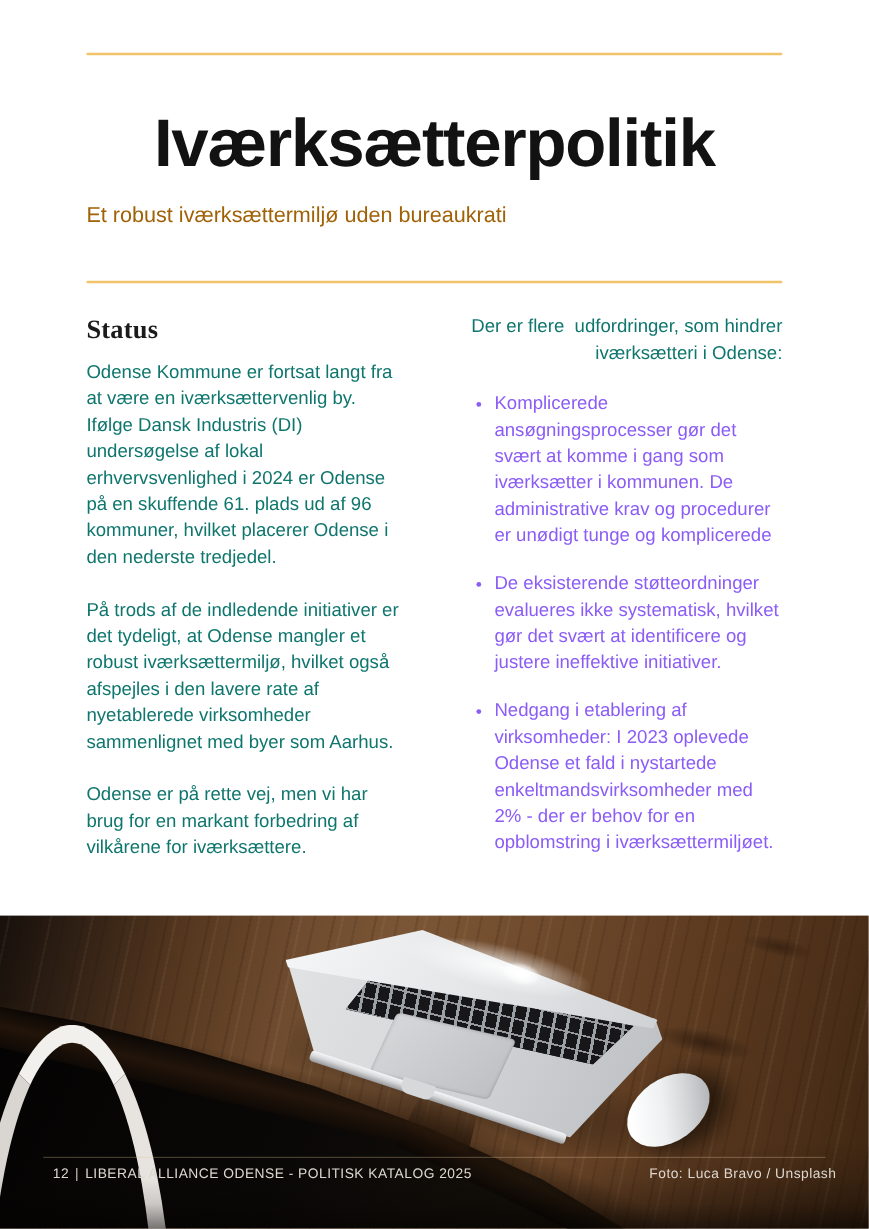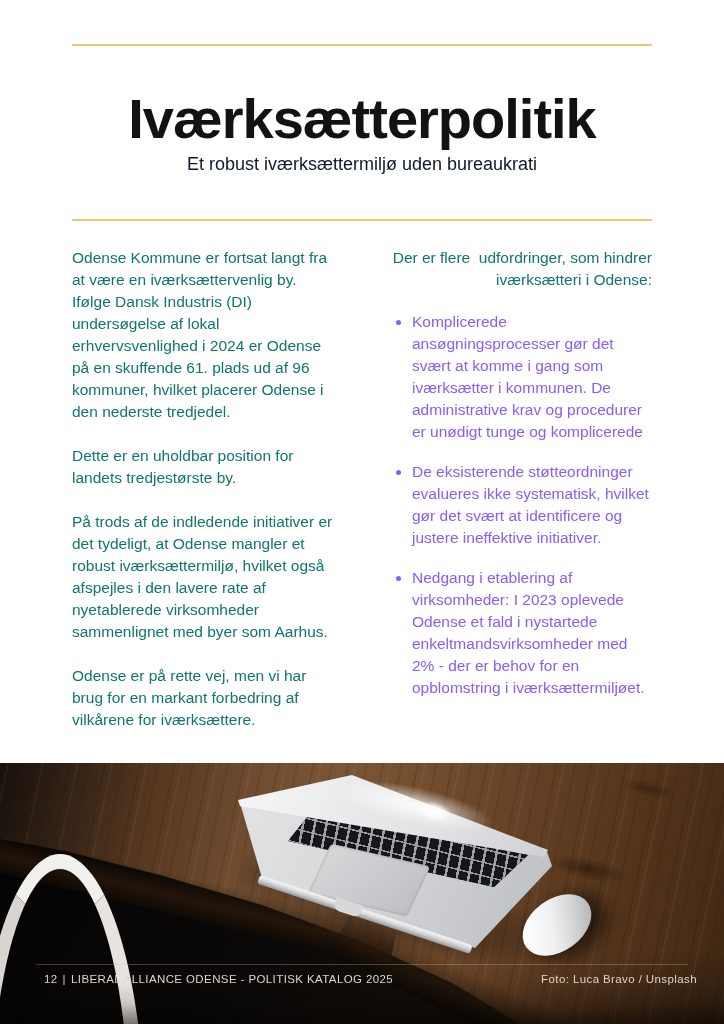--- a/index.html
+++ b/index.html
@@ -11,21 +11,21 @@
   .page { position: absolute; inset: 0; background: #ffffff; }
 
   .content { padding: 0 72px; }
 
   .rule { height: 2px; background: #f2c469; border-radius: 1px; }
   .rule-top { margin-top: 44px; }
   .rule-bottom { margin-top: 44px; }
 
   h1.title { margin-top: 42px; text-align: center; font-size: 56px; line-height: 1.1;
              font-weight: 800; letter-spacing: -1px; color: #121212; }
-  p.subtitle { margin-top: 4px; text-align: center; font-size: 18px; color: #0f172a; }
+  p.subtitle { margin-top: 19px; font-size: 18px; color: #a16207; }
 
   .columns { display: flex; gap: 50px; margin-top: 26px; }
   .col { flex: 1; min-width: 0; }
 
   h2.section-heading { font-family: "Liberation Serif", "DejaVu Serif", serif;
                        font-size: 22px; font-weight: 700; color: #1b1b1b;
                        letter-spacing: 0.2px; margin-bottom: 12px; }
 
   .col p.body { font-size: 15.5px; line-height: 22px; color: #0f766e; margin-bottom: 22px; }
   .col p.intro { white-space: pre-wrap; margin-bottom: 0; text-align: right; }
@@ -131,22 +131,22 @@
     <div class="rule rule-top"></div>
 
     <h1 class="title">Iværksætterpolitik</h1>
     <p class="subtitle">Et robust iværksættermiljø uden bureaukrati</p>
 
     <div class="rule rule-bottom"></div>
 
     <div class="columns">
 
       <section class="col">
+        <h2 class="section-heading">Status</h2>
         <p class="body">Odense Kommune er fortsat langt fra at være en iværksættervenlig by. Ifølge Dansk Industris (DI) undersøgelse af lokal erhvervsvenlighed i 2024 er Odense på en skuffende 61. plads ud af 96 kommuner, hvilket placerer Odense i den nederste tredjedel.</p>
-        <p class="body">Dette er en uholdbar position for landets tredjestørste by.</p>
         <p class="body">På trods af de indledende initiativer er det tydeligt, at Odense mangler et robust iværksættermiljø, hvilket også afspejles i den lavere rate af nyetablerede virksomheder sammenlignet med byer som Aarhus.</p>
         <p class="body">Odense er på rette vej, men vi har brug for en markant forbedring af vilkårene for iværksættere.</p>
       </section>
 
       <section class="col">
         <p class="body intro">Der er flere  udfordringer, som hindrer iværksætteri i Odense:</p>
         <ul class="bullets">
           <li>Komplicerede ansøgningsprocesser gør det svært at komme i gang som iværksætter i kommunen. De administrative krav og procedurer er unødigt tunge og komplicerede</li>
           <li>De eksisterende støtteordninger evalueres ikke systematisk, hvilket gør det svært at identificere og justere ineffektive initiativer.</li>
           <li>Nedgang i etablering af virksomheder: I 2023 oplevede Odense et fald i nystartede enkeltmandsvirksomheder med 2% - der er behov for en opblomstring i iværksættermiljøet.</li>

